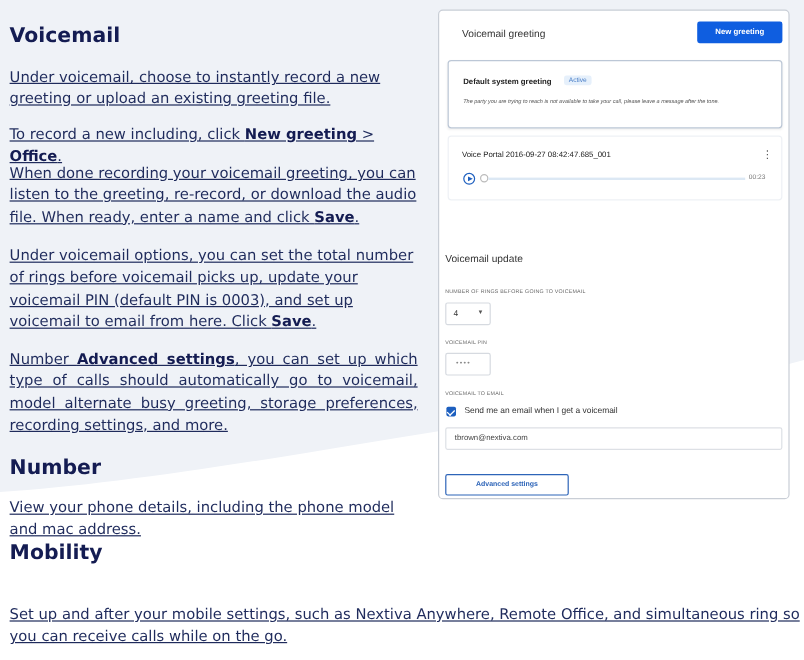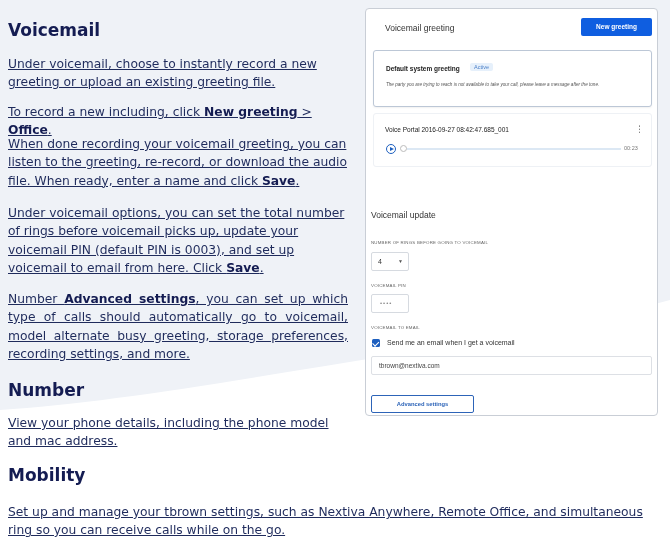--- a/index.html
+++ b/index.html
@@ -99,22 +99,22 @@
 
 <p class="para" style="top:135px;width:340px;"><span>When done recording your voicemail greeting, you can listen to the greeting, re-record, or download the audio file. When ready, enter a name and click </span><b>Save</b><span>.</span></p>
 
 <p class="para" style="top:204px;width:340px;"><span>Under voicemail options, you can set the total number of rings before voicemail picks up, update your voicemail PIN (default PIN is 0003), and set up voicemail to email from here. Click </span><b>Save</b><span>.</span></p>
 
 <p class="para" style="top:290px;width:340px;text-align:justify;"><span>Number </span><b>Advanced settings</b><span>, you can set up which type of calls should automatically go to voicemail, model alternate busy greeting, storage preferences, recording settings, and more.</span></p>
 
 <h1 class="section-title" style="top:380px;">Number</h1>
 <p class="para" style="top:414px;width:340px;">View your phone details, including the phone model and mac address.</p>
 
-<h1 class="section-title" style="top:465px;text-align:right;">Mobility</h1>
-<p class="para" style="top:503px;width:660px;">Set up and manage your tbrown settings, such as Nextiva Anywhere, Remote Office, and simultaneous ring so you can receive calls while on the go.</p>
+<h1 class="section-title" style="top:451px;text-align:right;">Mobility</h1>
+<p class="para" style="top:503px;width:660px;">Set up and after your mobile settings, such as Nextiva Anywhere, Remote Office, and simultaneous ring so you can receive calls while on the go.</p>
 
 <div class="card">
   <div class="card-title">Voicemail greeting</div>
   <div class="btn-primary">New greeting</div>
 
   <div class="greet-box">
     <div class="greet-name">Default system greeting</div>
     <div class="badge">Active</div>
     <div class="greet-desc">The party you are trying to reach is not available to take your call, please leave a message after the tone.</div>
   </div>

